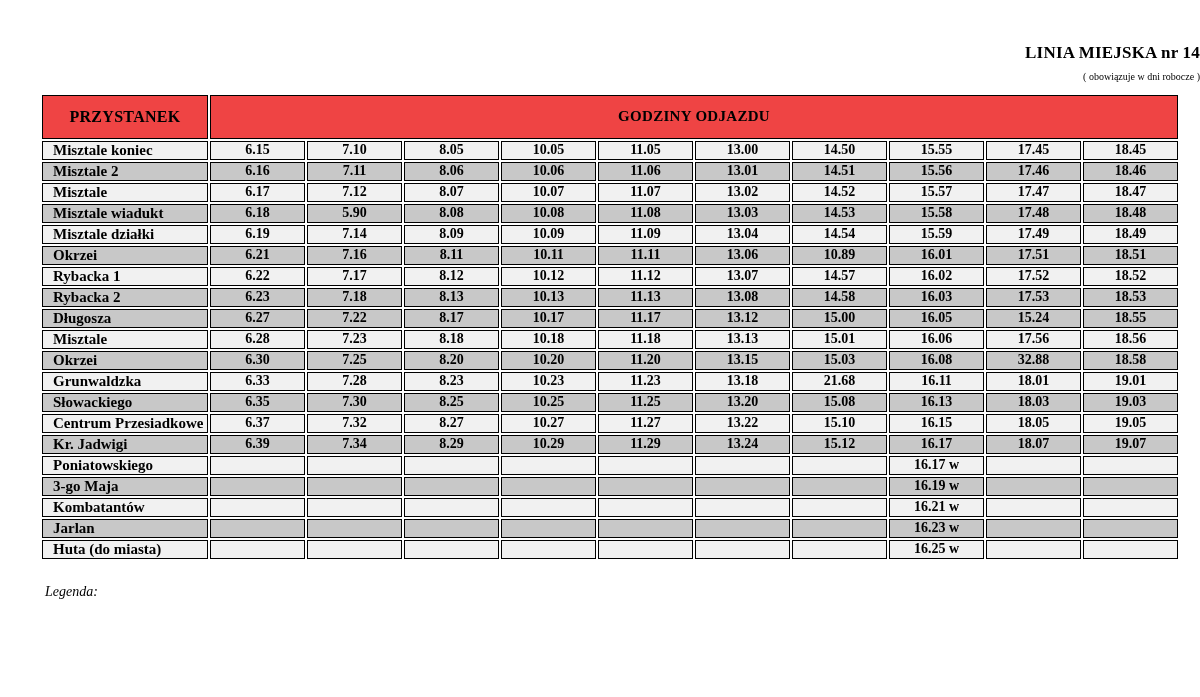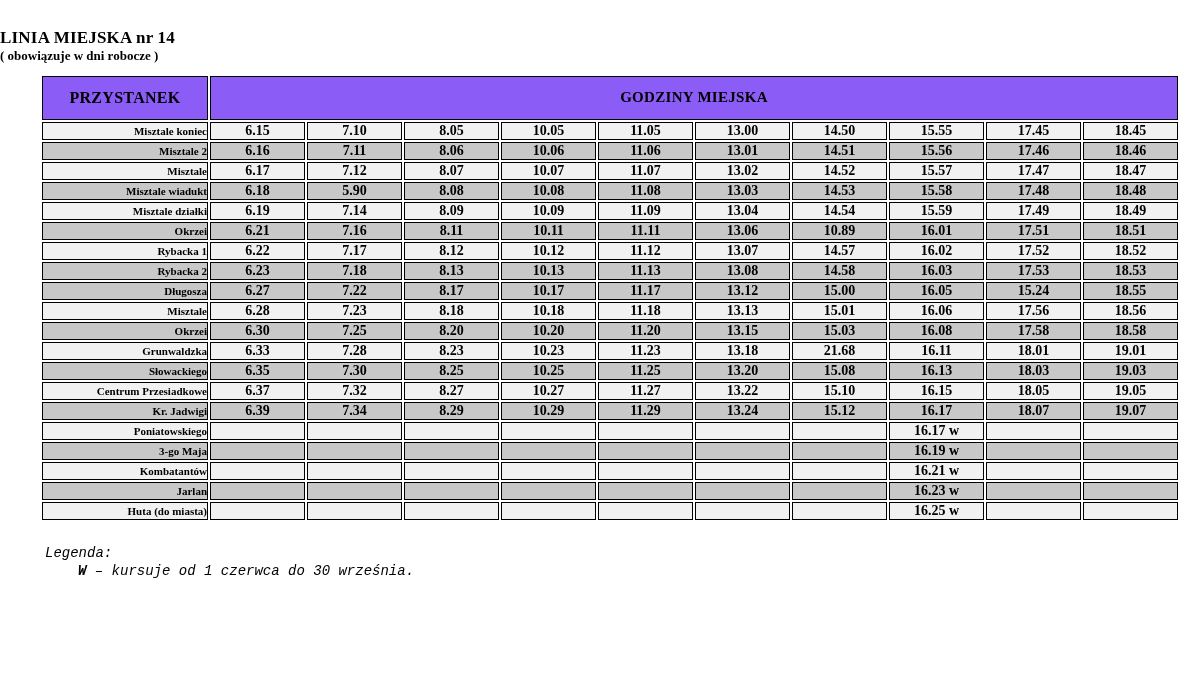--- a/index.html
+++ b/index.html
@@ -4,55 +4,55 @@
 <style>
   * { margin: 0; padding: 0; box-sizing: border-box; }
   html, body { background: #ffffff; }
   body {
     width: 1200px; height: 697px;
     font-family: "Liberation Serif", "DejaVu Serif", serif;
     color: #000;
     overflow: hidden;
     position: relative;
   }
-  .title-block { text-align: left; padding-top: 27px; line-height: 1.25; }
+  .title-block { text-align: right; padding-top: 42px; line-height: 1.25; }
   .title-line1 { font-size: 17px; font-weight: bold; letter-spacing: 0.2px; }
   .title-line2 { font-size: 15.5px; font-weight: bold; margin-top: 2px; }
-  .title-line3 { font-size: 13px; font-weight: bold; margin-top: 0; }
+  .title-line3 { font-size: 10px; font-weight: normal; margin-top: 8px; }
 
   table.timetable {
     border-collapse: separate;
     border-spacing: 2px;
     margin: 9px 0 0 40px;
     width: 1138px;
     table-layout: fixed;
     background: #ffffff;
   }
   .col-station { width: 166px; }
   .col-time { width: 95px; }
 
   td, th { border: 1.5px solid #000; overflow: hidden; white-space: nowrap; }
 
   thead th {
-    background: #8b5cf6;
+    background: #ef4444;
     font-weight: bold;
     height: 44px;
     vertical-align: middle;
     text-align: center;
   }
   th.hdr-station { font-size: 16px; letter-spacing: 0.3px; }
   th.hdr-times   { font-size: 15px; letter-spacing: 0.3px; }
 
   tbody td { height: 17px; font-weight: bold; font-size: 14px; vertical-align: middle; }
-  tbody td.station { text-align: right; padding-left: 1px; font-size: 11px; }
+  tbody td.station { text-align: left; padding-left: 10px; font-size: 15px; }
   tbody td.time    { text-align: center; }
   tr.light td { background: #f1f1f1; }
   tr.dark  td { background: #c8c8c8; }
 
-  .legend { margin: 22px 16px 0 45px; font-style: italic; font-size: 14px; line-height: 1.35; font-family: Liberation Mono, monospace; }
+  .legend { margin: 22px 16px 0 45px; font-style: italic; font-size: 14px; line-height: 1.35; }
   .legend-entry { margin-left: 33px; }
   .legend-symbol { font-weight: bold; }
 </style>
 </head>
 <body>
 
 <div class="title-block">
   <div class="title-line1">LINIA MIEJSKA nr 14</div>
   <div class="title-line3">( obowiązuje w dni robocze )</div>
 </div>
@@ -67,21 +67,21 @@
       <col class="col-time">
     <col class="col-time">
       <col class="col-time">
       <col class="col-time">
       <col class="col-time">
       <col class="col-time">
   </colgroup>
   <thead>
     <tr>
       <th class="hdr-station">PRZYSTANEK</th>
-      <th class="hdr-times" colspan="10">GODZINY MIEJSKA</th>
+      <th class="hdr-times" colspan="10">GODZINY ODJAZDU</th>
     </tr>
   </thead>
   <tbody>
       <tr class="light">
         <td class="station">Misztale koniec</td>
         <td class="time">6.15</td>
         <td class="time">7.10</td>
         <td class="time">8.05</td>
         <td class="time">10.05</td>
         <td class="time">11.05</td>
@@ -211,21 +211,21 @@
       <tr class="dark">
         <td class="station">Okrzei</td>
         <td class="time">6.30</td>
         <td class="time">7.25</td>
         <td class="time">8.20</td>
         <td class="time">10.20</td>
         <td class="time">11.20</td>
         <td class="time">13.15</td>
         <td class="time">15.03</td>
         <td class="time">16.08</td>
-        <td class="time">17.58</td>
+        <td class="time">32.88</td>
         <td class="time">18.58</td>
       </tr>
       <tr class="light">
         <td class="station">Grunwaldzka</td>
         <td class="time">6.33</td>
         <td class="time">7.28</td>
         <td class="time">8.23</td>
         <td class="time">10.23</td>
         <td class="time">11.23</td>
         <td class="time">13.18</td>
@@ -336,14 +336,13 @@
         <td class="time"></td>
         <td class="time">16.25 w</td>
         <td class="time"></td>
         <td class="time"></td>
       </tr>
     </tbody>
 </table>
 
 <div class="legend">
   <div>Legenda:</div>
-  <div class="legend-entry"><span class="legend-symbol">W</span><span> – kursuje od 1 czerwca do 30 września.</span></div>
 </div>
 
 </body></html>

